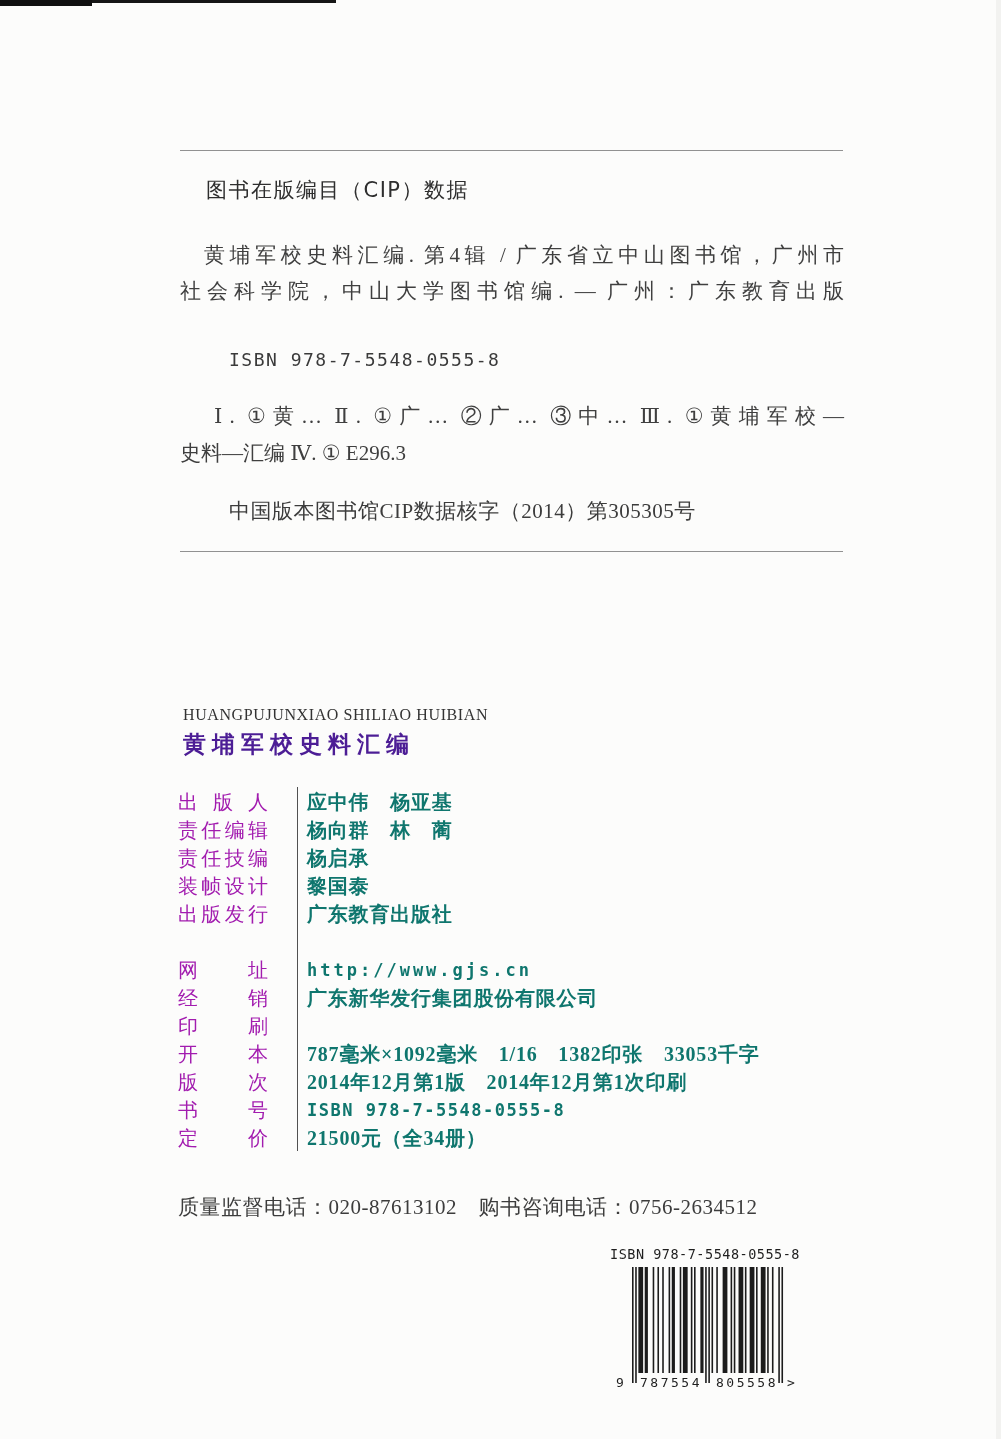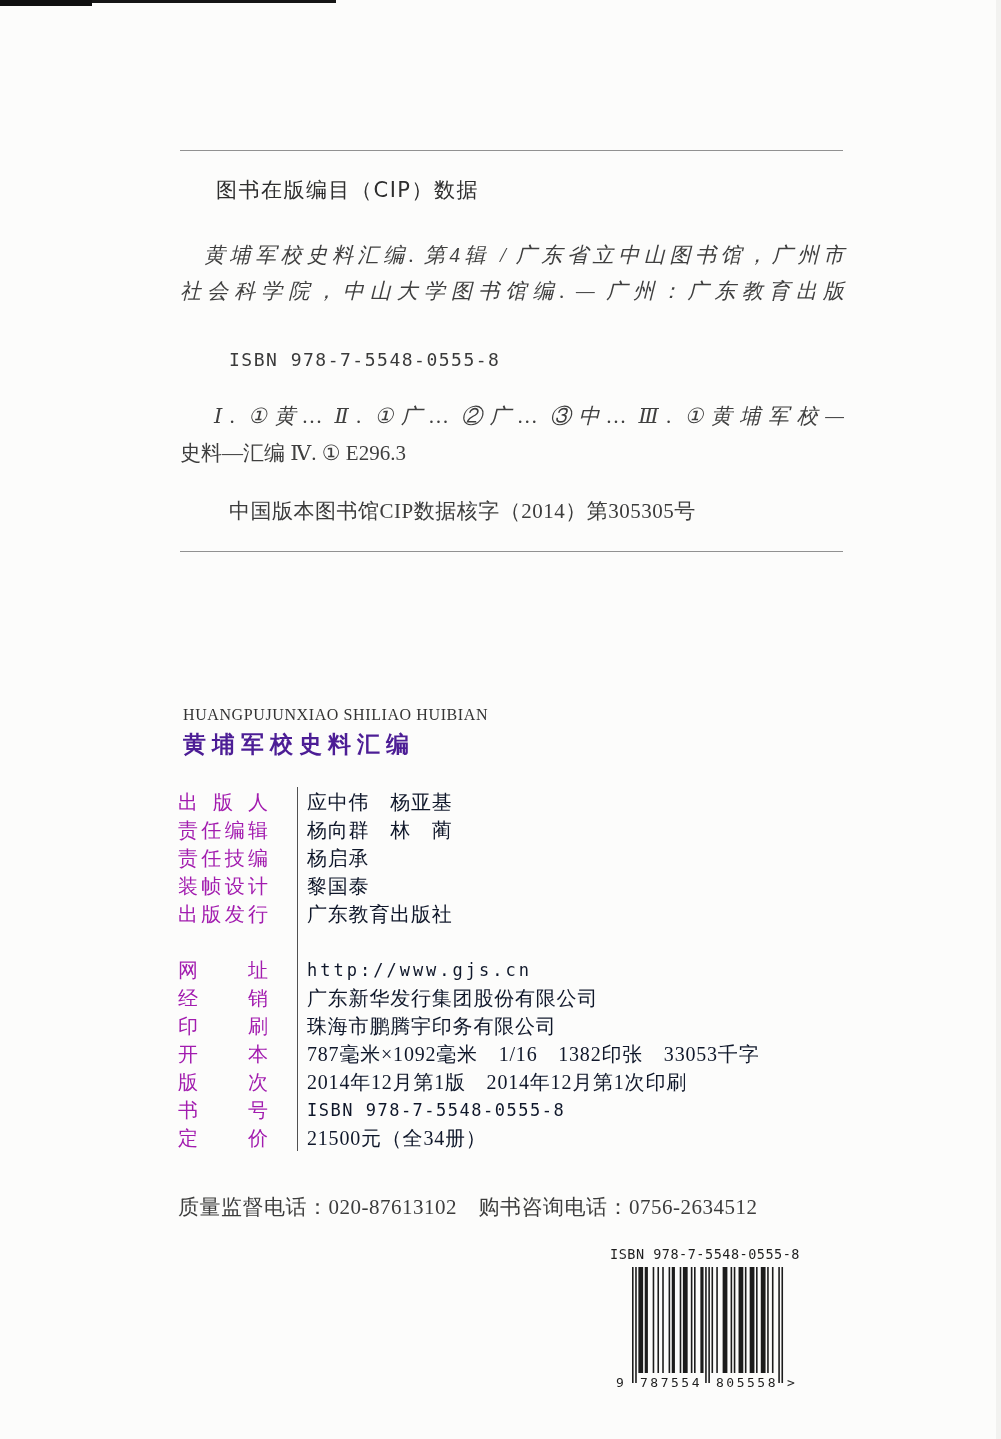--- a/index.html
+++ b/index.html
@@ -11,37 +11,37 @@
   .top-edge-mark{position:absolute;left:0;top:0;width:336px;height:3px;background:#161616;}
   .top-edge-chunk{position:absolute;left:0;top:0;width:92px;height:6px;background:#101010;}
   .right-scan-band{position:absolute;right:0;top:0;width:5px;height:100%;background:#f2f2f0;}
 
   .rule{position:absolute;height:1px;background:#919191;}
 
   
   .cip-heading{font-family:"DejaVu Sans","Liberation Sans",sans-serif;font-size:21px;
                color:#2e2e2e;letter-spacing:1.5px;}
   .cip-para{width:664px;font-size:21px;line-height:36px;color:#3f3f3f;}
-  .jl{text-align:justify;text-align-last:justify;font-style:italic;}
+  .jl{text-align:justify;text-align-last:justify;}
   .indent1{padding-left:24px;}
   .indent2{padding-left:34px;}
   .cip-isbn{font-family:"DejaVu Sans Mono","Liberation Mono",monospace;font-size:18px;
             letter-spacing:1.5px;color:#3a3a3a;}
   .class-block{width:664px;font-size:21px;line-height:37px;color:#3f3f3f;}
   .record{font-size:21px;letter-spacing:0.5px;color:#3c3c3c;}
 
   
   .pinyin{font-family:Liberation Serif, serif;font-size:16px;
           letter-spacing:0.6px;color:#333;}
   .book-title{font-family:"DejaVu Sans","Liberation Sans",sans-serif;font-size:23px;
               font-weight:700;letter-spacing:6px;color:#4c1d95;}
   .colophon-table{position:absolute;left:178px;top:788px;width:672px;}
   .c-row{display:flex;height:28px;line-height:28px;font-size:20px;}
   .c-label{width:90px;flex:none;text-align:justify;text-align-last:justify;color:#a21caf;}
-  .c-val{margin-left:39px;letter-spacing:0.8px;color:#0f172a;white-space:nowrap;}
+  .c-val{margin-left:39px;letter-spacing:0.8px;color:#0f766e;white-space:nowrap;font-weight:bold;}
   .c-row.addr .c-val{margin-left:46px;letter-spacing:0.3px;}
   .c-row.url .c-val{font-family:"DejaVu Sans Mono","Liberation Mono",monospace;
                     font-size:17px;letter-spacing:3px;}
   .c-row.isbn .c-val{font-family:"DejaVu Sans Mono","Liberation Mono",monospace;
                      font-size:17px;letter-spacing:1.5px;}
   .v-divider{position:absolute;left:297px;top:787px;width:1px;height:364px;background:#515151;}
   .phones{font-size:21px;letter-spacing:0.5px;color:#3c3c3c;}
 
   
   .barcode-wrap{position:absolute;left:610px;top:1246px;width:192px;}
@@ -55,21 +55,21 @@
 <body>
 
 <div class="page">
 
   <div class="top-edge-mark"></div>
   <div class="top-edge-chunk"></div>
   <div class="right-scan-band"></div>
 
   <div class="rule" style="left:180px;top:150px;width:663px;"></div>
 
-  <div class="abs cip-heading" style="left:216px;top:176px;">图书在版编目（CIP）数据</div>
+  <div class="abs cip-heading" style="left:206px;top:176px;">图书在版编目（CIP）数据</div>
 
   <div class="abs cip-para" style="left:180px;top:237px;">
     <div class="jl indent1">黄埔军校史料汇编. 第4辑 / 广东省立中山图书馆，广州市</div>
     <div class="jl">社会科学院，中山大学图书馆编. — 广州：广东教育出版</div>
   </div>
 
   <div class="abs cip-isbn" style="left:229px;top:349px;">ISBN 978-7-5548-0555-8</div>
 
   <div class="abs class-block" style="left:180px;top:398px;">
     <div class="jl indent2">Ⅰ. ①黄… Ⅱ. ①广… ②广… ③中… Ⅲ. ①黄埔军校—</div>
@@ -112,21 +112,20 @@
     <div class="c-row url">
       <span class="c-label">网 址</span>
       <span class="c-val">http://www.gjs.cn</span>
     </div>
     <div class="c-row">
       <span class="c-label">经 销</span>
       <span class="c-val">广东新华发行集团股份有限公司</span>
     </div>
     <div class="c-row">
       <span class="c-label">印 刷</span>
-      <span class="c-val">珠海市鹏腾宇印务有限公司</span>
     </div>
     <div class="c-row">
       <span class="c-label">开 本</span>
       <span class="c-val">787毫米×1092毫米　1/16　1382印张　33053千字</span>
     </div>
     <div class="c-row">
       <span class="c-label">版 次</span>
       <span class="c-val">2014年12月第1版　2014年12月第1次印刷</span>
     </div>
     <div class="c-row isbn">

